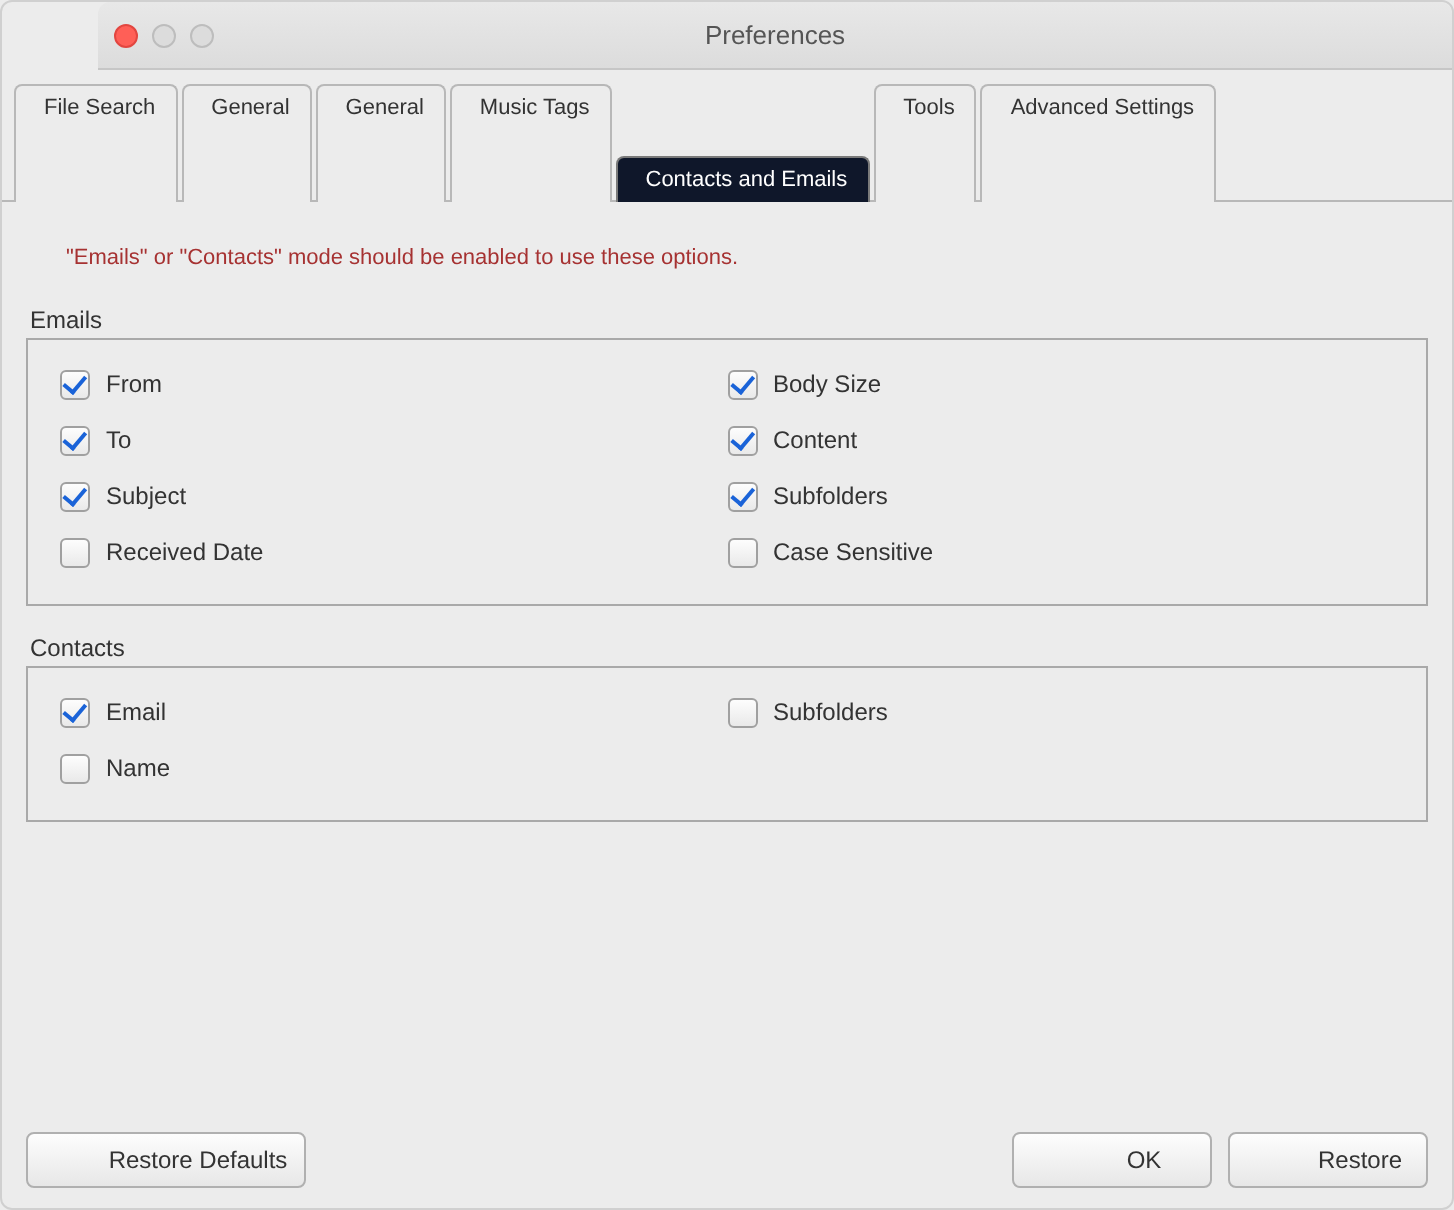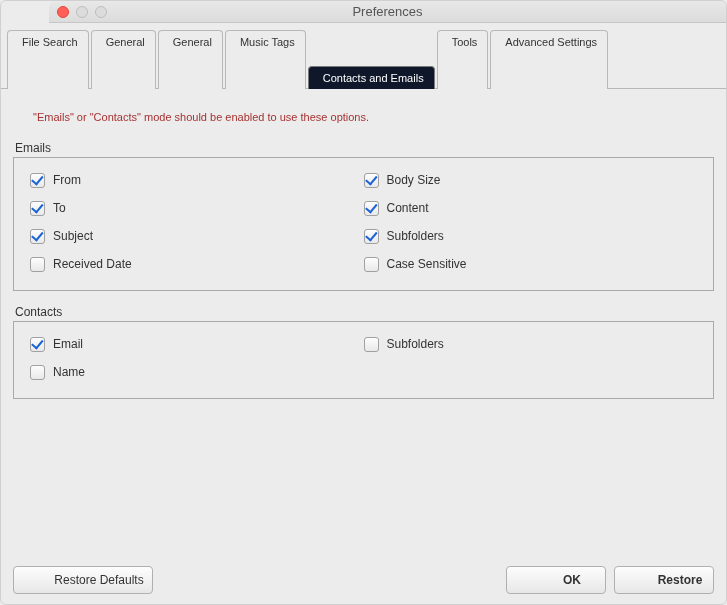--- a/index.html
+++ b/index.html
@@ -10,21 +10,21 @@
     background: #ececec;
     color: #333;
     width: 727px;
     height: 605px;
     overflow: hidden;
     position: relative;
     border: 1px solid #d0d0d0;
     border-radius: 6px;
   }
   .titlebar {
-    height: 22px;
+    height: 34px;
     display: flex;
     align-items: center;
     position: relative;
     background: linear-gradient(#e8e8e8, #dcdcdc);
     border-bottom: 1px solid #c6c6c6;
     border-radius: 6px 6px 0 0;
     margin-left: 48px;
   }
   .traffic-lights {
     display: flex;
@@ -117,21 +117,21 @@
   }
   .check-label { font-size: 12px; color: #333; }
   .footer {
     position: absolute;
     bottom: 10px;
     left: 12px;
     right: 12px;
     display: flex;
     justify-content: space-between;
   }
-  .footer-right { display: flex; gap: 8px; font-weight: bold; }
+  .footer-right { display: flex; gap: 8px; }
   .btn {
     min-width: 100px;
     height: 28px;
     border: 1px solid #b0b0b0;
     border-radius: 4px;
     background: linear-gradient(#fdfdfd,#e7e7e7);
     font-size: 12px;
     color: #333;
     display: flex;
     align-items: center;

